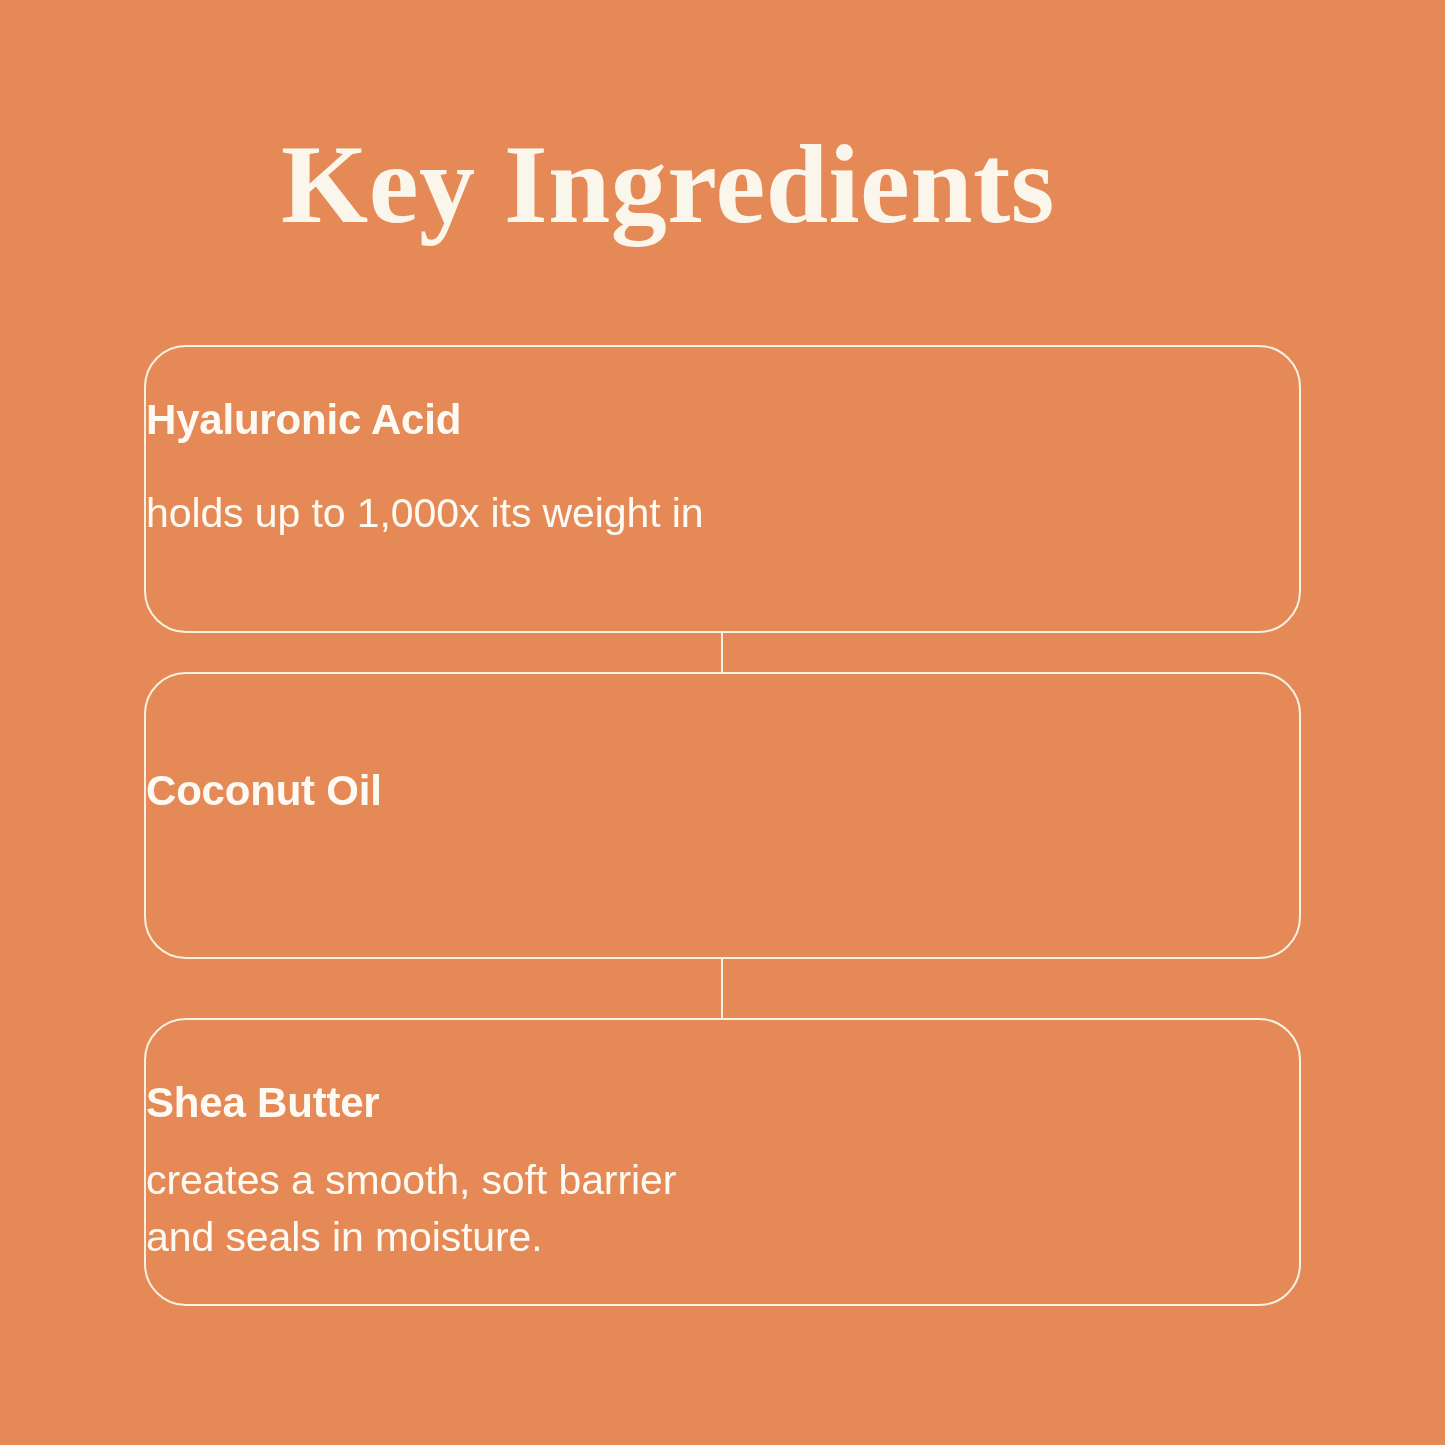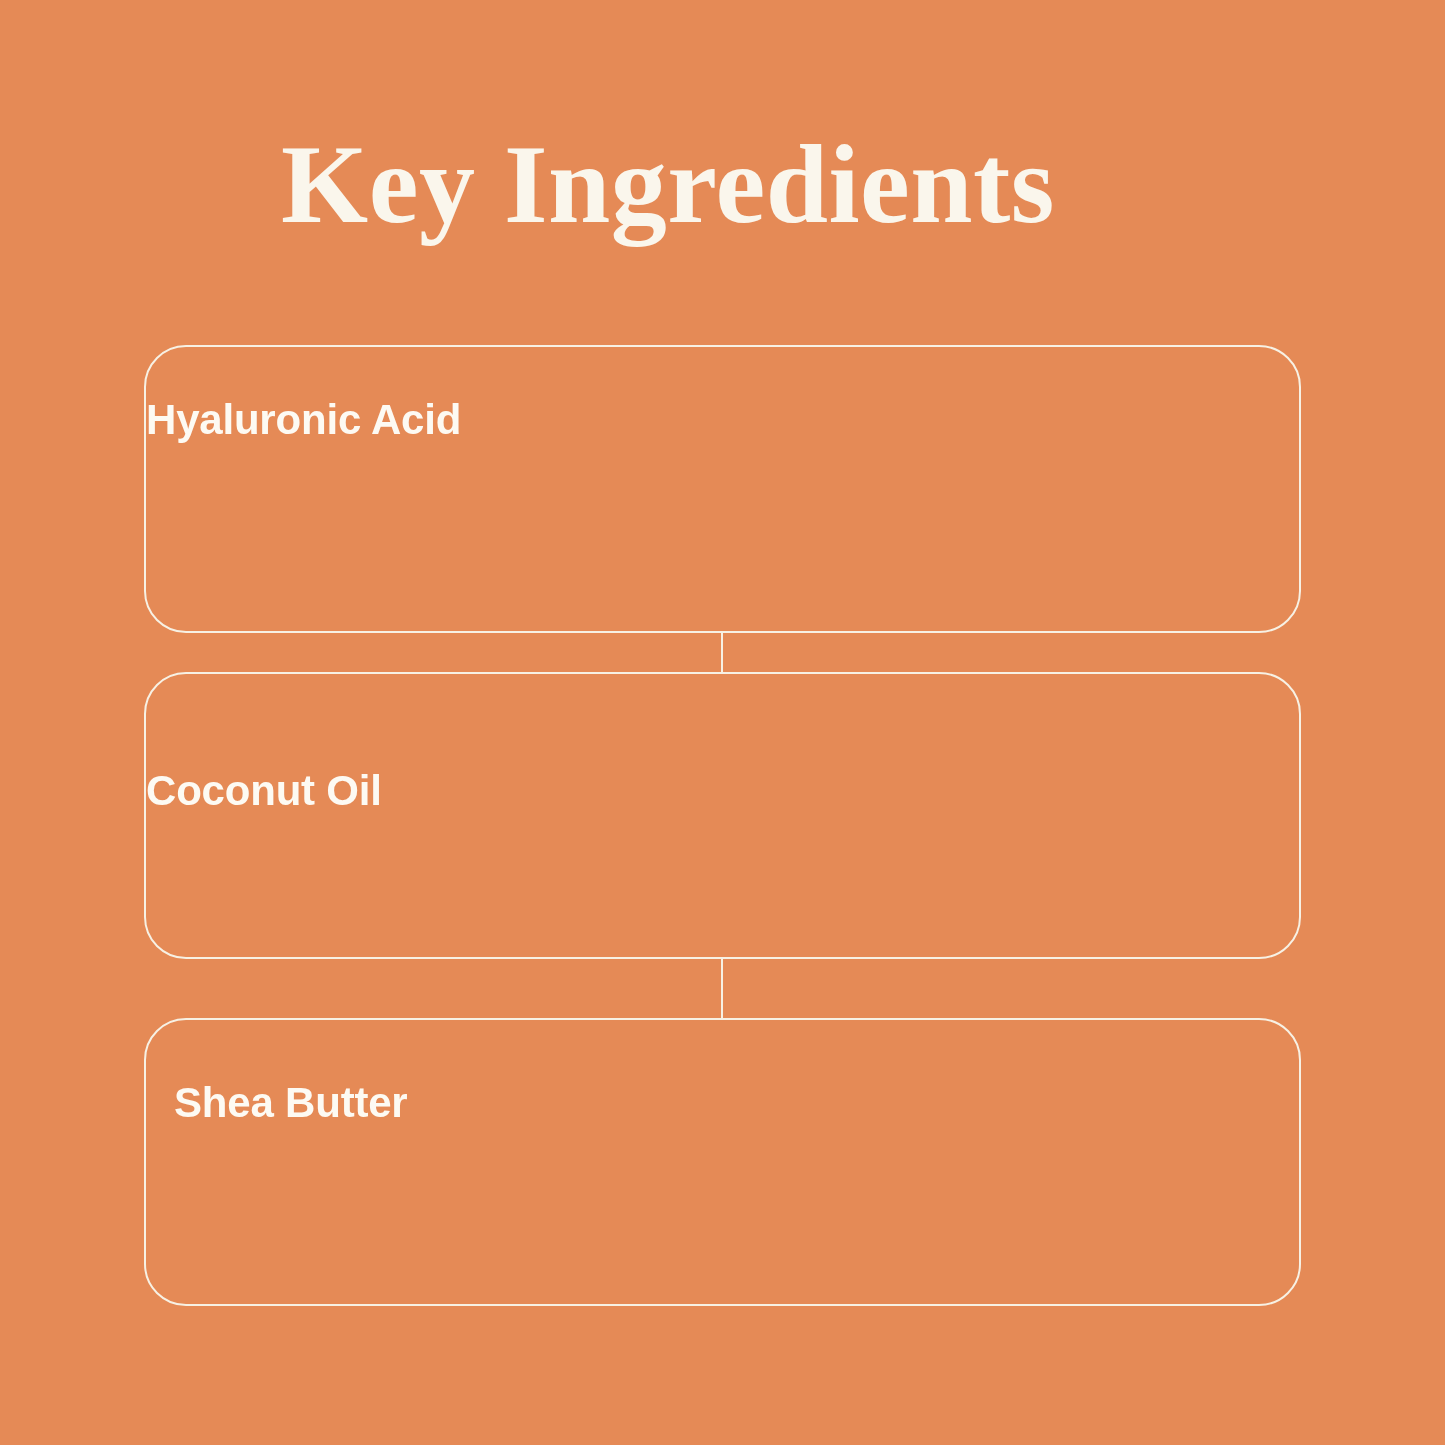--- a/index.html
+++ b/index.html
@@ -85,21 +85,21 @@
   #card-1 .card-heading { margin-bottom: 44px; }
 
   
   #card-2 { top: 672px; height: 287px; }
   #card-2 .card-inner { top: 96px; }
   #card-2 .card-heading { margin-bottom: 46px; }
 
   
   #card-3 { top: 1018px; height: 288px; }
   #card-3 .card-inner { top: 62px; }
-  #card-3 .card-heading { margin-bottom: 28px; padding-left: 28px; }
+  #card-3 .card-heading { margin-bottom: 28px; }
 
   
   .connector {
     position: absolute;
     left: 721px;
     width: 2px;
     background: #f7f1e4;
   }
   #connector-1 { top: 632px; height: 42px; }
   #connector-2 { top: 957px; height: 62px; }
@@ -108,33 +108,38 @@
 <body>
 
 <div class="canvas">
 
   <h1 class="page-title">Key Ingredients</h1>
 
   <div class="card" id="card-1">
     <div class="card-inner">
       <div class="card-heading">Hyaluronic Acid</div>
       <div class="card-body">
+        <span>holds up to 1,000x its weight in</span>
       </div>
     </div>
   </div>
 
   <div class="connector" id="connector-1"></div>
 
   <div class="card" id="card-2">
     <div class="card-inner">
       <div class="card-heading">Coconut Oil</div>
     </div>
   </div>
 
   <div class="connector" id="connector-2"></div>
 
   <div class="card" id="card-3">
     <div class="card-inner">
       <div class="card-heading">Shea Butter</div>
+      <div class="card-body">
+        <span>creates a smooth, soft barrier</span>
+        <span>and seals in moisture.</span>
+      </div>
     </div>
   </div>
 
 </div>
 
 </body></html>

